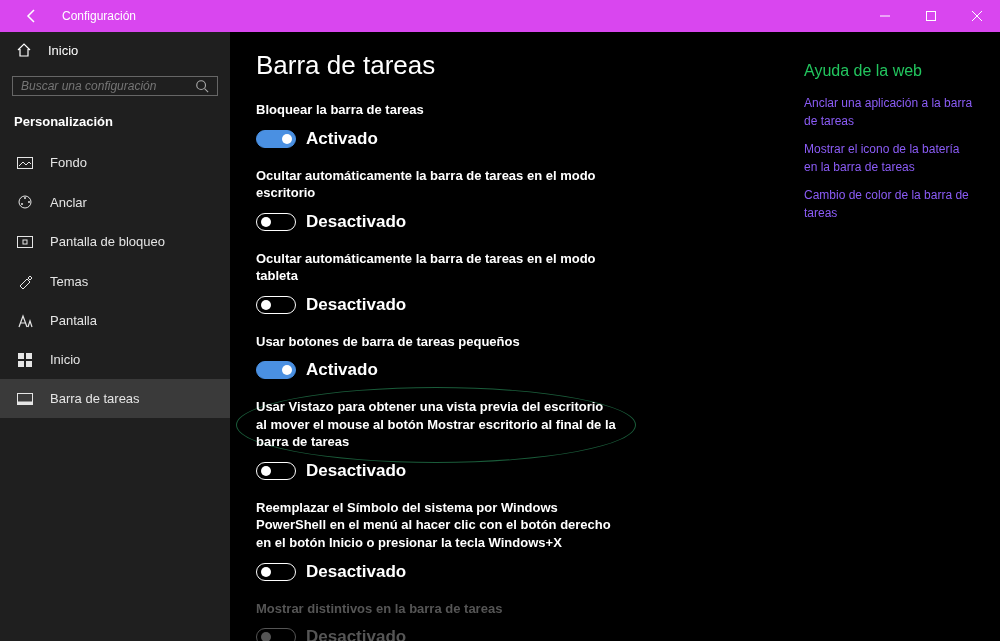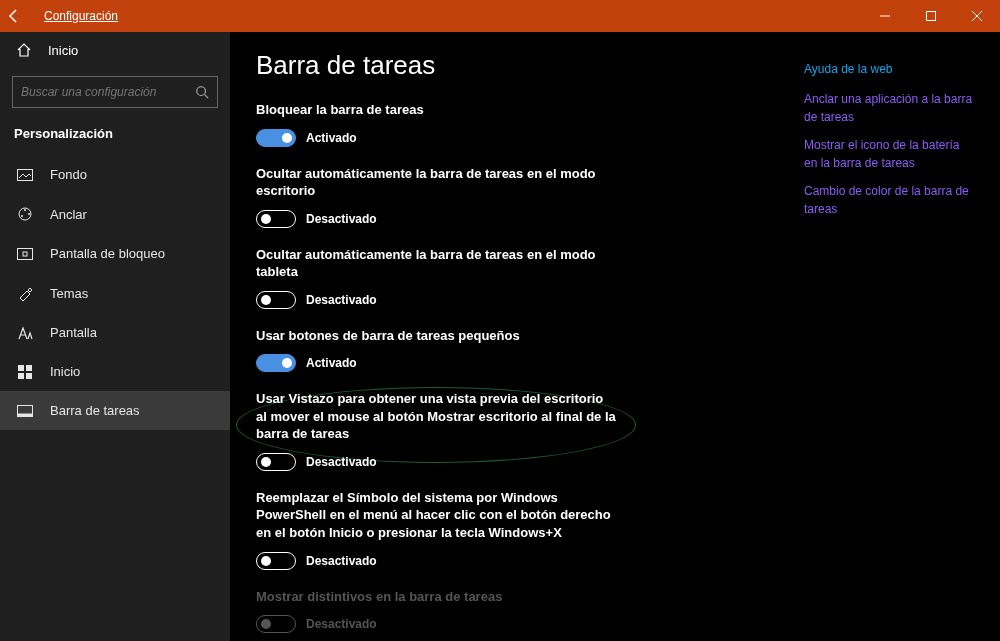--- a/index.html
+++ b/index.html
@@ -1,31 +1,31 @@
 <!DOCTYPE html>
 <html><head>
 <meta charset="utf-8">
 <style>
 * { margin: 0; padding: 0; box-sizing: border-box; font-family: "Segoe UI", Arial, sans-serif; }
 body { background: #000; color: #fff; width: 1000px; height: 641px; overflow: hidden; position: relative; }
 
-.titlebar { height: 32px; background: #c2410c; display: flex; align-items: center; padding-left: 6px; text-decoration: underline; }
+.titlebar { height: 32px; background: #d946ef; display: flex; align-items: center; padding-left: 24px; }
 .titlebar .back { width: 20px; text-align: center; color: #fff; font-size: 14px; }
 .titlebar .title { color: #fff; font-size: 12px; margin-left: 18px; }
 .window-controls { position: absolute; top: 0; right: 0; display: flex; }
 .window-controls .wc { width: 46px; height: 32px; display: flex; align-items: center; justify-content: center; color: #fff; }
 .window-controls .wc svg { stroke: #fff; fill: none; }
 
 .container { display: flex; height: calc(641px - 32px); }
 
 .sidebar { width: 230px; background: #1f1f1f; display: flex; flex-direction: column; }
 .home-row { display: flex; align-items: center; padding: 10px 14px; color: #fff; font-size: 13px; }
 .home-row .ic { width: 20px; display: flex; justify-content: center; margin-right: 14px; }
 
-.search-box { margin: 8px 12px 14px 12px; height: 32px; border: 1px solid #666; display: flex; align-items: center; padding: 0 8px; background: #1f1f1f; }
+.search-box { margin: 8px 12px 14px 12px; height: 20px; border: 1px solid #666; display: flex; align-items: center; padding: 0 8px; background: #1f1f1f; }
 .search-box input { flex: 1; background: transparent; border: none; outline: none; color: #999; font-size: 12px; font-style: italic; }
 .search-box .sic { color: #aaa; }
 
 .section-label { color: #fff; font-size: 13px; font-weight: 700; padding: 4px 14px 14px 14px; }
 
 .nav { list-style: none; }
 .nav li { display: flex; align-items: center; padding: 12px 14px; color: #e5e5e5; font-size: 13px; }
 .nav li .ic { width: 22px; display: flex; justify-content: center; margin-right: 14px; color: #e5e5e5; }
 .nav li.active { background: #3a3a3a; }
 
@@ -38,26 +38,26 @@
 .setting.disabled .label { color: #555; }
 .setting.disabled .toggle-text { color: #555; }
 
 .toggle-row { display: flex; align-items: center; gap: 10px; }
 .toggle { width: 40px; height: 18px; border: 1px solid #fff; border-radius: 9px; position: relative; background: transparent; }
 .toggle.on { background: #4a90e2; border-color: #4a90e2; }
 .toggle .knob { width: 10px; height: 10px; background: #fff; border-radius: 50%; position: absolute; top: 3px; left: 4px; }
 .toggle.on .knob { left: 25px; background: #fff; }
 .toggle.disabled { border-color: #555; }
 .toggle.disabled .knob { background: #555; }
-.toggle-text { font-size: 12px; color: #fff; }
+.toggle-text { font-size: 17px; color: #fff; }
 
 .highlight-ellipse { position: absolute; border: 1px solid #1a5c3a; border-radius: 50%; width: 400px; height: 76px; left: -20px; top: 286px; pointer-events: none; }
 
 .right-help { position: absolute; top: 30px; right: 24px; width: 172px; }
-.right-help .h { color: #0ea5e9; font-size: 12px; margin-bottom: 14px; }
+.right-help .h { color: #22c55e; font-size: 16px; margin-bottom: 14px; }
 .right-help .lnk { color: #8b5cf6; font-size: 12px; line-height: 1.5; margin-bottom: 10px; }
 
 svg { display: block; }
 </style>
 </head>
 <body>
 
 <div class="titlebar">
   <span class="back">
     <svg width="16" height="16" viewBox="0 0 16 16">

